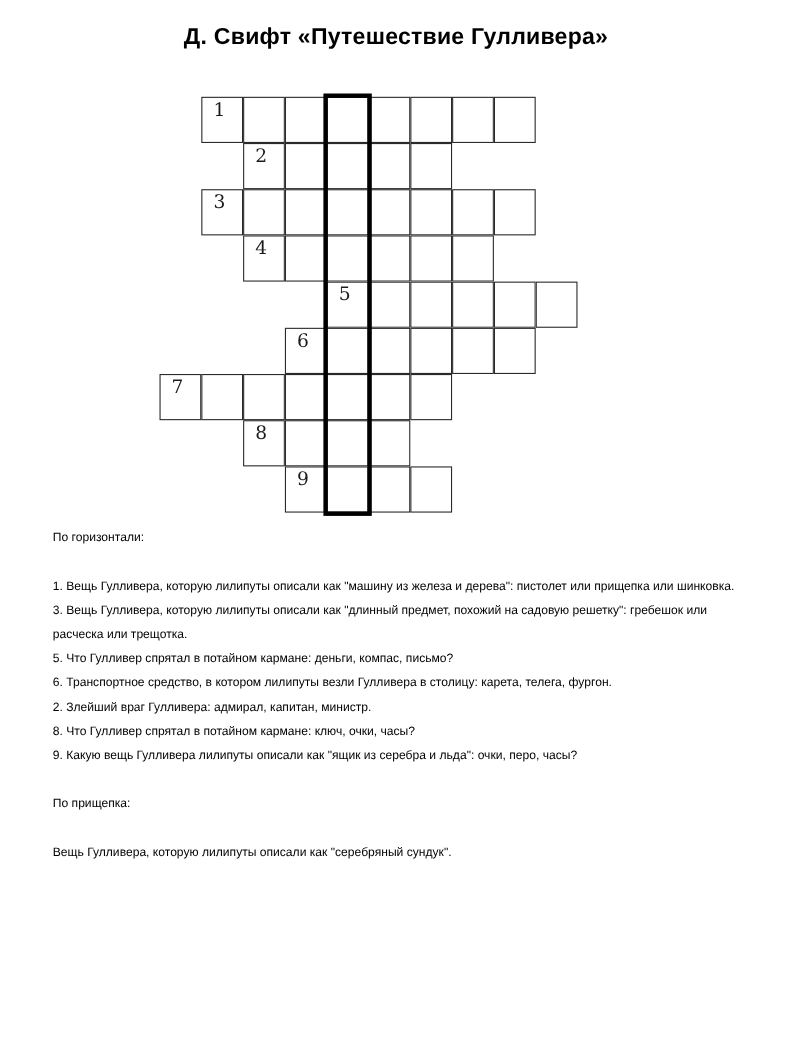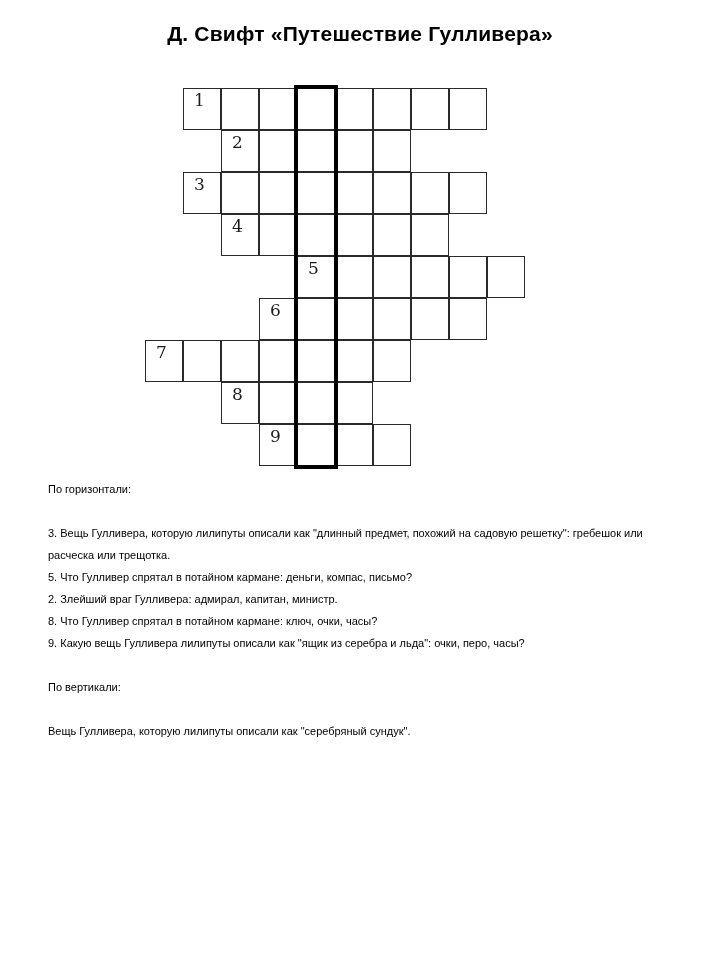--- a/index.html
+++ b/index.html
@@ -151,22 +151,24 @@
         <span class="cellnum">9</span>
       </div>
       <div class="cell" style="left: 297px; top: 424px; width: 38px; height: 42px;"></div>
       <div class="cell" style="left: 335px; top: 424px; width: 38px; height: 42px;"></div>
       <div class="cell" style="left: 373px; top: 424px; width: 38px; height: 42px;"></div>
       <div class="vertical-outline" style="left: 294px; top: 85px; width: 44px; height: 384px;"></div>
     </div>
 
   <div class="clues">
     <p class="heading-across">По горизонтали:</p>
+    <p>1. Вещь Гулливера, которую лилипуты описали как "машину из железа и дерева": пистолет или прищепка или шинковка.</p>
     <p>3. Вещь Гулливера, которую лилипуты описали как "длинный предмет, похожий на садовую решетку": гребешок или расческа или трещотка.</p>
     <p>5. Что Гулливер спрятал в потайном кармане: деньги, компас, письмо?</p>
+    <p>6. Транспортное средство, в котором лилипуты везли Гулливера в столицу: карета, телега, фургон.</p>
     <p>2. Злейший враг Гулливера: адмирал, капитан, министр.</p>
     <p>8. Что Гулливер спрятал в потайном кармане: ключ, очки, часы?</p>
     <p>9. Какую вещь Гулливера лилипуты описали как "ящик из серебра и льда": очки, перо, часы?</p>
-    <p class="heading-down">По вертикали:</p>
+    <p class="heading-down">По прищепка:</p>
     <p>Вещь Гулливера, которую лилипуты описали как "серебряный сундук".</p>
   </div>
 
 </div>
 
 </body></html>

